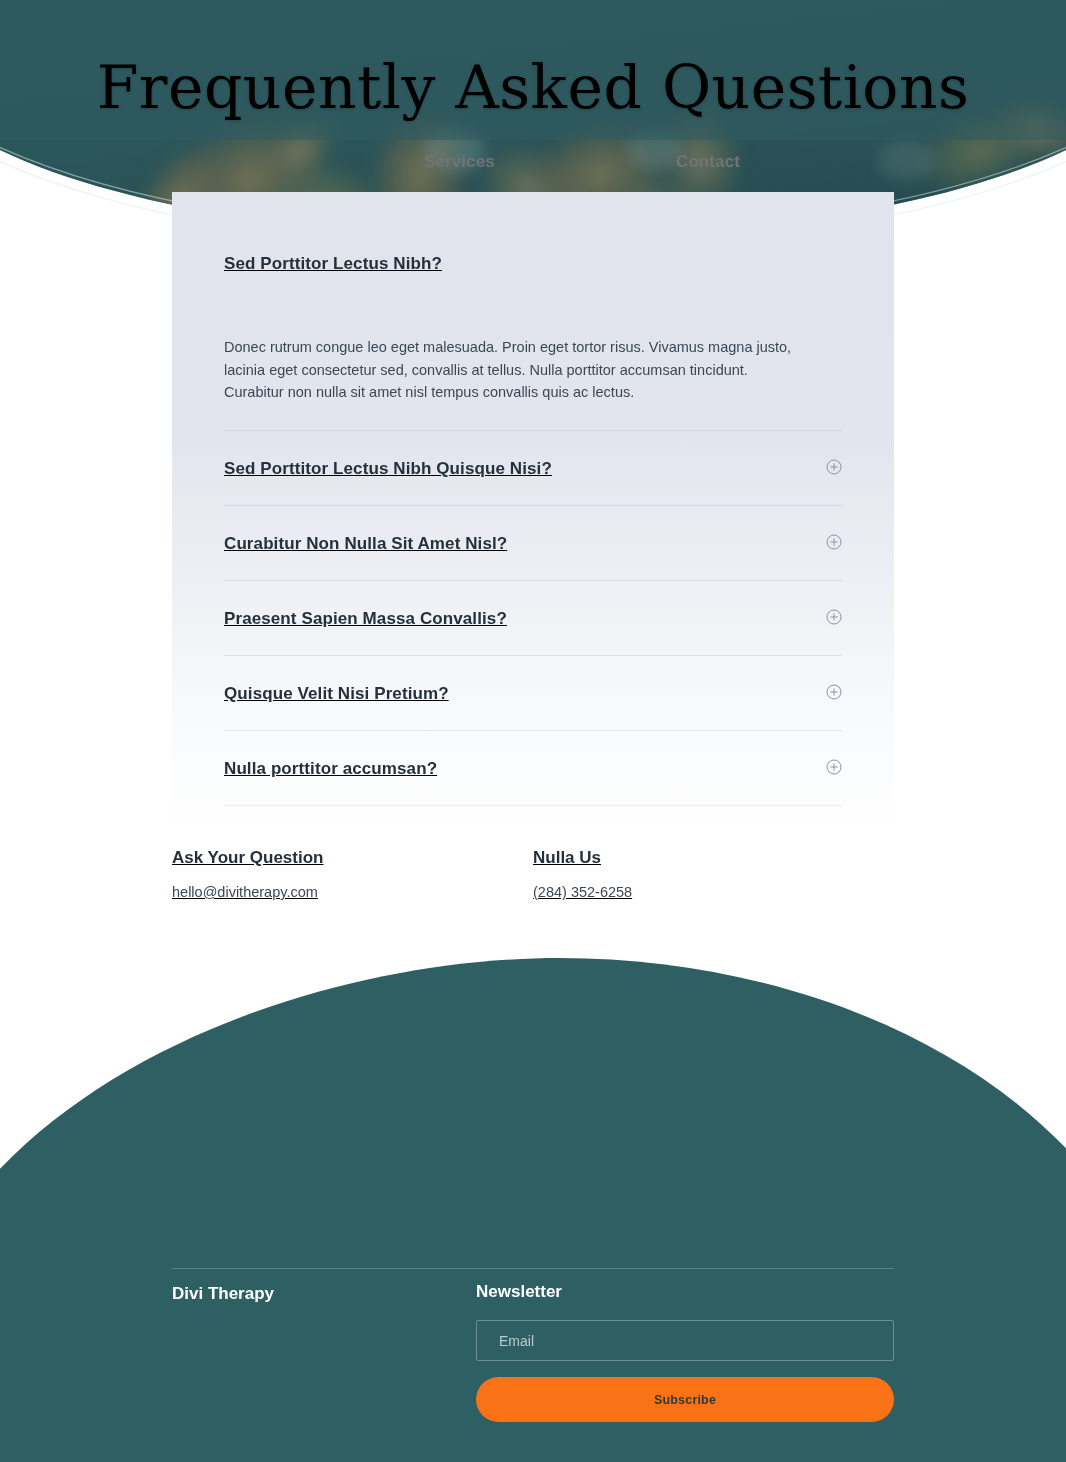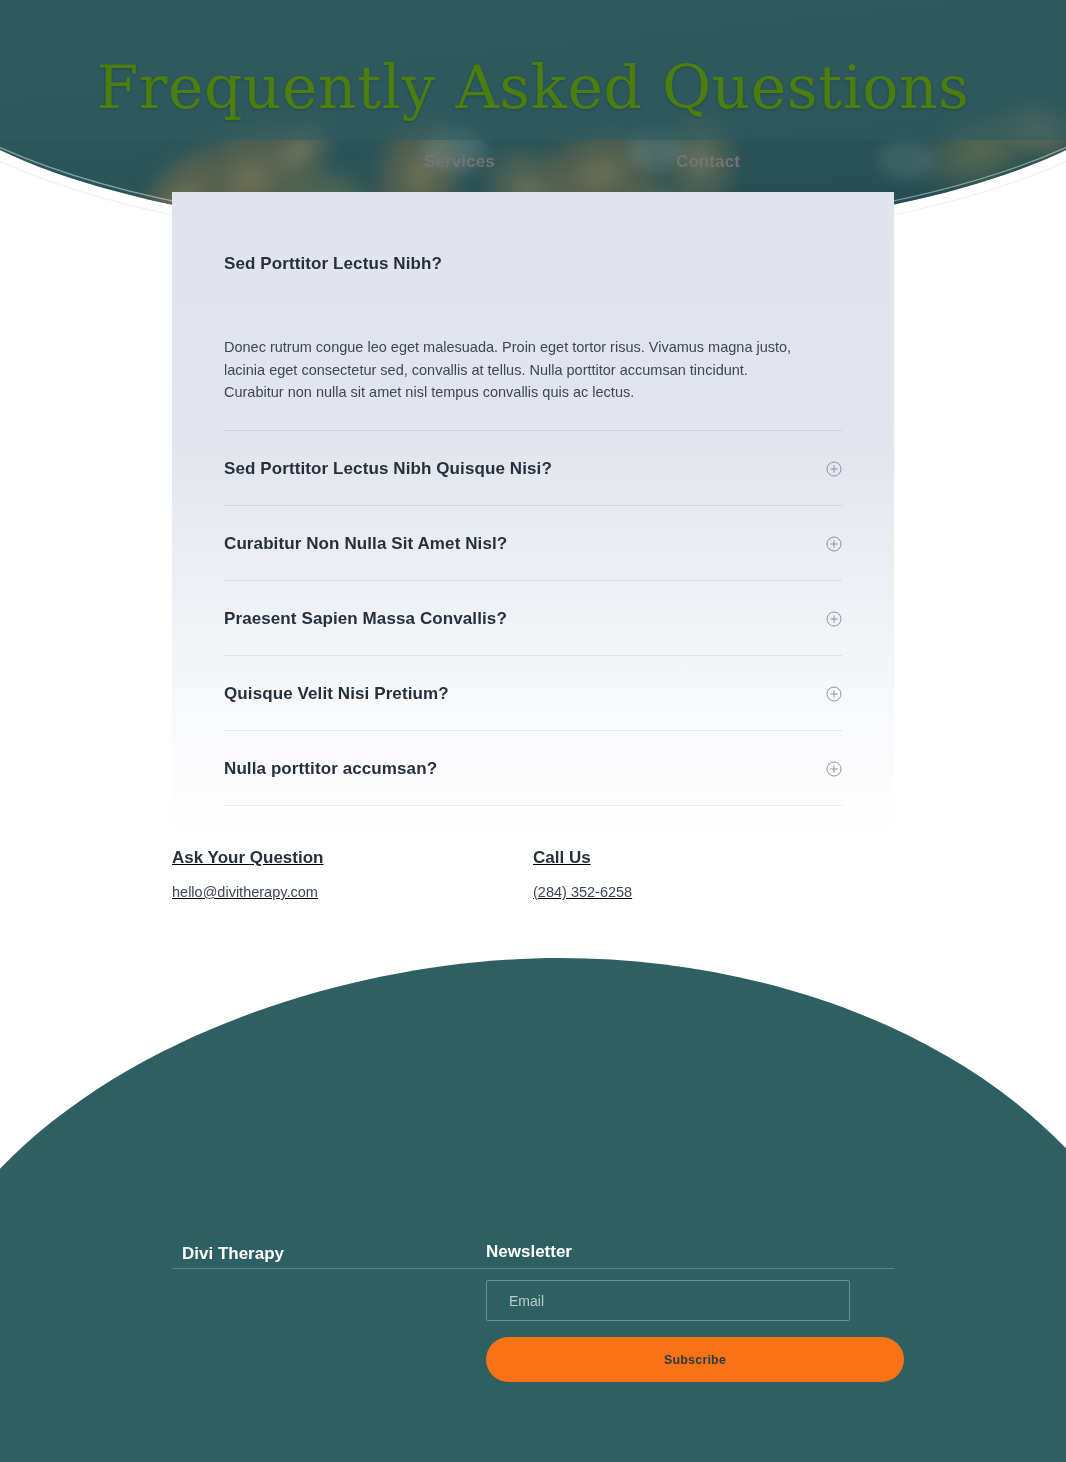--- a/index.html
+++ b/index.html
@@ -33,21 +33,21 @@
   .header-title {
     position: absolute;
     top: 48px;
     left: 0;
     width: 1066px;
     text-align: center;
     font-family: "DejaVu Serif", "Liberation Serif", serif;
     font-size: 60px;
     line-height: 78px;
     font-weight: 400;
-    color: #4d7c0f;
+    color: #000000;
     letter-spacing: 0.5px;
     z-index: 6;
     text-shadow: 0 1px 3px rgba(10,40,42,0.30);
   }
 
   
   .faq-card {
     position: absolute;
     top: 192px;
     left: 172px;
@@ -58,24 +58,24 @@
   }
 
   .faq-item {
     border-bottom: 1px solid rgba(120,130,150,0.17);
   }
   .faq-item:last-child { border-bottom: 1px solid rgba(120,130,150,0.14); }
 
   .faq-head {
     position: relative;
     display: flex;
-    align-items: center;
     justify-content: space-between;
     padding: 18px 0 16px 0;
     cursor: pointer;
+    text-decoration: underline;
   }
   .faq-q {
     font-size: 17px;
     font-weight: 700;
     color: #26303d;
     letter-spacing: 0.1px;
   }
   .faq-toggle {
     width: 16px; height: 16px;
     flex: 0 0 16px;
@@ -185,46 +185,45 @@
     top: 1268px;
     left: 172px;
     width: 722px;
     height: 1px;
     background: rgba(255,255,255,0.22);
     z-index: 4;
   }
 
   .footer-bottom {
     position: absolute;
-    top: 1242px;
+    top: 1282px;
     left: 172px;
     width: 722px;
     display: flex;
     z-index: 4;
-    margin-left: 10px;
   }
   .fb-left { width: 304px; padding-top: 2px; }
   .fb-right { width: 418px; }
 
   .fb-title {
     font-size: 17px;
     font-weight: 700;
     color: #ffffff;
     margin-bottom: 18px;
   }
   .fb-text {
     font-size: 14px;
     line-height: 22px;
     color: #e3eaea;
     max-width: 262px;
   }
 
   .email-input {
     display: block;
-    width: 364px;
+    width: 418px;
     height: 41px;
     background: transparent;
     border: 1px solid rgba(255,255,255,0.30);
     color: #ffffff;
     font-family: "Liberation Sans", sans-serif;
     font-size: 14px;
     padding: 0 22px;
     outline: none;
     border-radius: 2px;
   }
@@ -404,21 +403,21 @@
     <div class="contact-col">
       <div class="contact-circle">
         <svg width="40" height="40" viewBox="0 0 40 40">
           <rect x="13" y="8" width="14" height="24" rx="2.2" fill="none" stroke="#ffffff" stroke-width="2.2"></rect>
           <rect x="15.2" y="12.4" width="9.6" height="14.2" fill="#ffffff" opacity="0.18"></rect>
           <circle cx="17.6" cy="10.4" r="0.75" fill="#ffffff"></circle>
           <circle cx="22.4" cy="10.4" r="0.75" fill="#ffffff"></circle>
           <circle cx="20" cy="29.3" r="1.1" fill="#ffffff"></circle>
         </svg>
       </div>
-      <div class="contact-title">Call Us</div>
+      <div class="contact-title">Nulla Us</div>
       <div class="contact-value">(284) 352-6258</div>
     </div>
 
   </div>
 
   <div class="footer">
     <svg class="footer-shape" width="1066" height="532" viewBox="0 0 1066 532">
       <path d="M-120,532 C-120,180 280,28 560,28 C860,28 1190,190 1190,532 Z" fill="#2e5f63"></path>
     </svg>
   </div>

